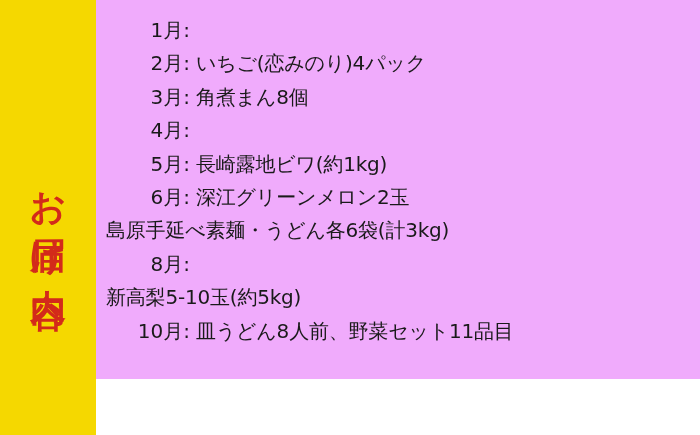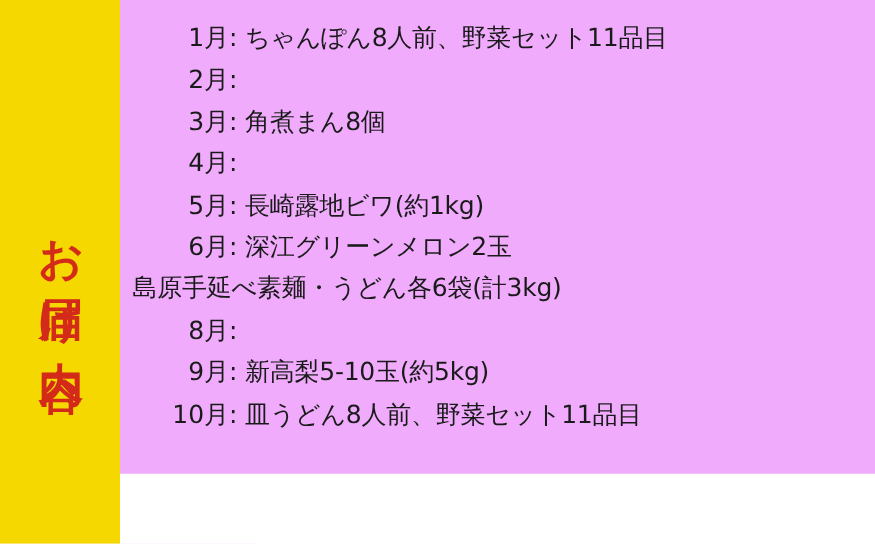--- a/index.html
+++ b/index.html
@@ -82,25 +82,25 @@
 <div class="page">
 
   <div class="sidebar">
     <div class="sidebar-label">お届け内容</div>
   </div>
 
   <div class="content">
 
     <div class="row">
       <div class="month">1月:</div>
-      <div class="desc">ちゃんぽん8人前、野菜セット11品目</div>
     </div>
 
     <div class="row">
       <div class="month">2月:</div>
+      <div class="desc">いちご(恋みのり)4パック</div>
     </div>
 
     <div class="row">
       <div class="month">3月:</div>
       <div class="desc">角煮まん8個</div>
     </div>
 
     <div class="row">
       <div class="month">4月:</div>
     </div>
@@ -117,21 +117,20 @@
 
     <div class="row">
       <div class="desc">島原手延べ素麺・うどん各6袋(計3kg)</div>
     </div>
 
     <div class="row">
       <div class="month">8月:</div>
     </div>
 
     <div class="row">
-      <div class="month">9月:</div>
       <div class="desc">新高梨5-10玉(約5kg)</div>
     </div>
 
     <div class="row">
       <div class="month">10月:</div>
       <div class="desc">皿うどん8人前、野菜セット11品目</div>
     </div>
 
 
 

